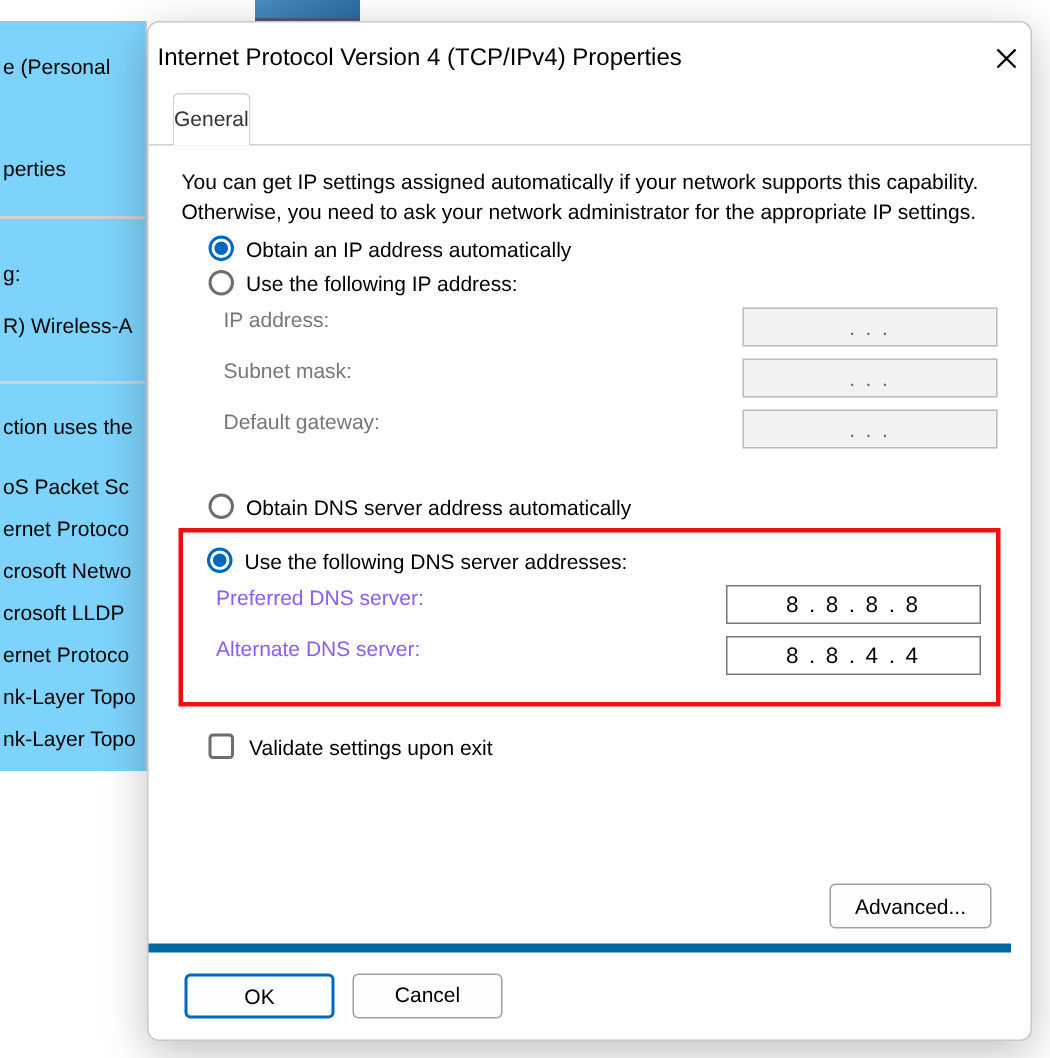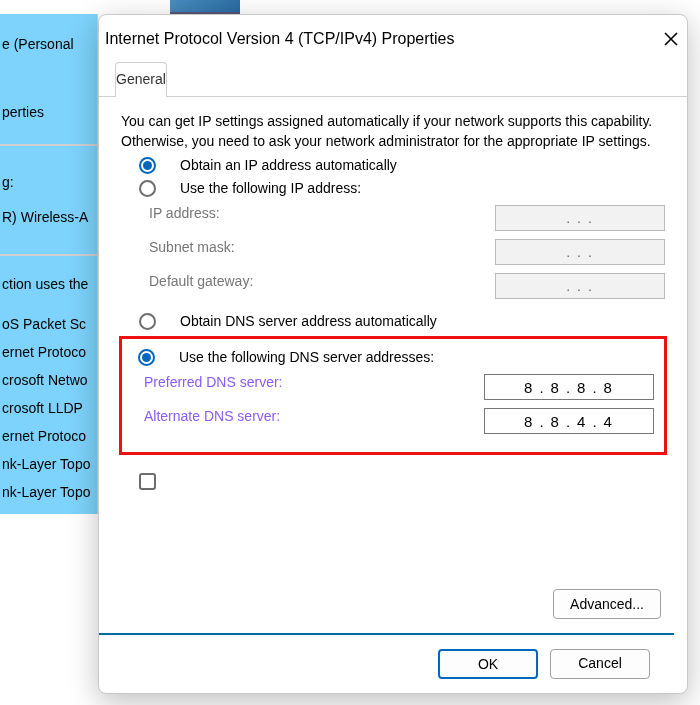--- a/index.html
+++ b/index.html
@@ -19,37 +19,37 @@
     .dlg{position:absolute;left:98px;top:14px;width:590px;height:680px;background:#fff;border:1px solid #c8c8c8;border-radius:8px;box-shadow:0 8px 30px rgba(0,0,0,.25)}
     .titlebar{display:flex;align-items:center;padding:14px 6px 6px;justify-content:space-between}
     .titlebar .t{font-size:16px}
     .close{width:20px;height:20px;display:flex;align-items:center;justify-content:center;cursor:pointer}
     .close svg{stroke:#000;stroke-width:1.6}
     .tabs{display:flex;border-bottom:1px solid #d0d0d0;padding:0 16px;margin-top:6px}
     .tab{padding:8px 0 10px;color:#333;cursor:pointer;border:1px solid transparent;border-bottom:none;position:relative;top:1px;background:#fff}
     .tab.active{border-color:#d0d0d0;border-radius:4px 4px 0 0;background:#fff}
     .content{padding:14px 22px 12px 22px}
     .intro{line-height:20px;margin-bottom:2px}
-    .radio-row{display:flex;align-items:flex-start;gap:24px;margin:6px 0 6px 18px}
+    .radio-row{display:flex;align-items:center;gap:8px;margin:6px 0 6px 18px}
     .radio{width:17px;height:17px;border:2px solid #6d6d6d;border-radius:50%;display:inline-flex;align-items:center;justify-content:center;flex:0 0 auto}
     .radio.sel{border-color:#0067c0}
     .radio.sel::after{content:"";width:9px;height:9px;border-radius:50%;background:#0067c0}
     .grp-ip{margin:4px 0 10px 28px}
     .row{display:flex;justify-content:space-between;margin:8px 0}
     .row label{color:#777}
     .ipbox{width:170px;height:26px;border:1px solid #bcbcbc;background:#f2f2f2;display:flex;align-items:center;justify-content:center;color:#666;letter-spacing:2px}
     .ipbox.en{background:#fff;border-color:#777;color:#000;font-family:Consolas,monospace;font-size:15px}
     .dot{padding:0 5px}
     .highlight{border:3px solid #e11;padding:4px 10px 10px;margin:2px -2px 6px}
     .grp-dns{margin:6px 0 0 12px}
     .grp-dns .row label{color:#8b5cf6}
     .chkrow{display:flex;align-items:center;gap:10px;margin:18px 0 0 18px}
     .chk{width:17px;height:17px;border:2px solid #6d6d6d;border-radius:3px;flex:0 0 auto}
     .adv{position:absolute;right:26px;bottom:74px;padding:6px 16px;border:1px solid #a0a0a0;border-radius:4px;background:#fdfdfd;cursor:pointer}
-    .footer{position:absolute;left:0;right:13px;bottom:0;border-top:2px solid #0369a1;padding:14px 24px;display:flex;justify-content:flex-end;gap:12px}
+    .footer{position:absolute;left:0;right:13px;bottom:0;border-top:6px solid #0369a1;padding:14px 24px;display:flex;gap:12px}
     .btn{padding:5px 0;width:100px;text-align:center;border:1px solid #a0a0a0;border-radius:4px;background:#fdfdfd;cursor:pointer}
     .btn.primary{border:2px solid #0067c0}
   </style>
 </head>
 <body>
 <div class="bg-layer">
 <div class="bg-icon"></div>
 <div class="bg-karan">Karan</div>
 <div class="bg-panel">
   <div class="bg-pers">e (Personal</div>
@@ -103,21 +103,21 @@
     <div class="row">
           <label>Subnet mask:</label>
       <div class="ipbox">.<span class="dot">.</span>.</div>
         </div>
     <div class="row">
           <label>Default gateway:</label>
       <div class="ipbox">.<span class="dot">.</span>.</div>
         </div>
   </div>
 
-  <div class="radio-row" style="margin-top:14px">
+  <div class="radio-row" style="margin-top:30px">
     <span class="radio"></span>
     <span>Obtain DNS server address automatically</span>
   </div>
 
   <div class="highlight">
     <div class="radio-row" style="margin-left:6px">
       <span class="radio sel"></span>
       <span>Use the following DNS server addresses:</span>
     </div>
     <div class="grp-dns">
@@ -143,20 +143,21 @@
               <span>4</span>
               <span class="dot">.</span>
               <span>4</span>
       </div>
           </div>
     </div>
   </div>
 
   <div class="chkrow">
     <span class="chk"></span>
+    <span>Validate settings upon exit</span>
   </div>
 
   <div class="adv">Advanced...</div>
 </div>
 <div class="footer">
   <div class="btn primary">OK</div>
   <div class="btn">Cancel</div>
 </div>
 </div>
 

